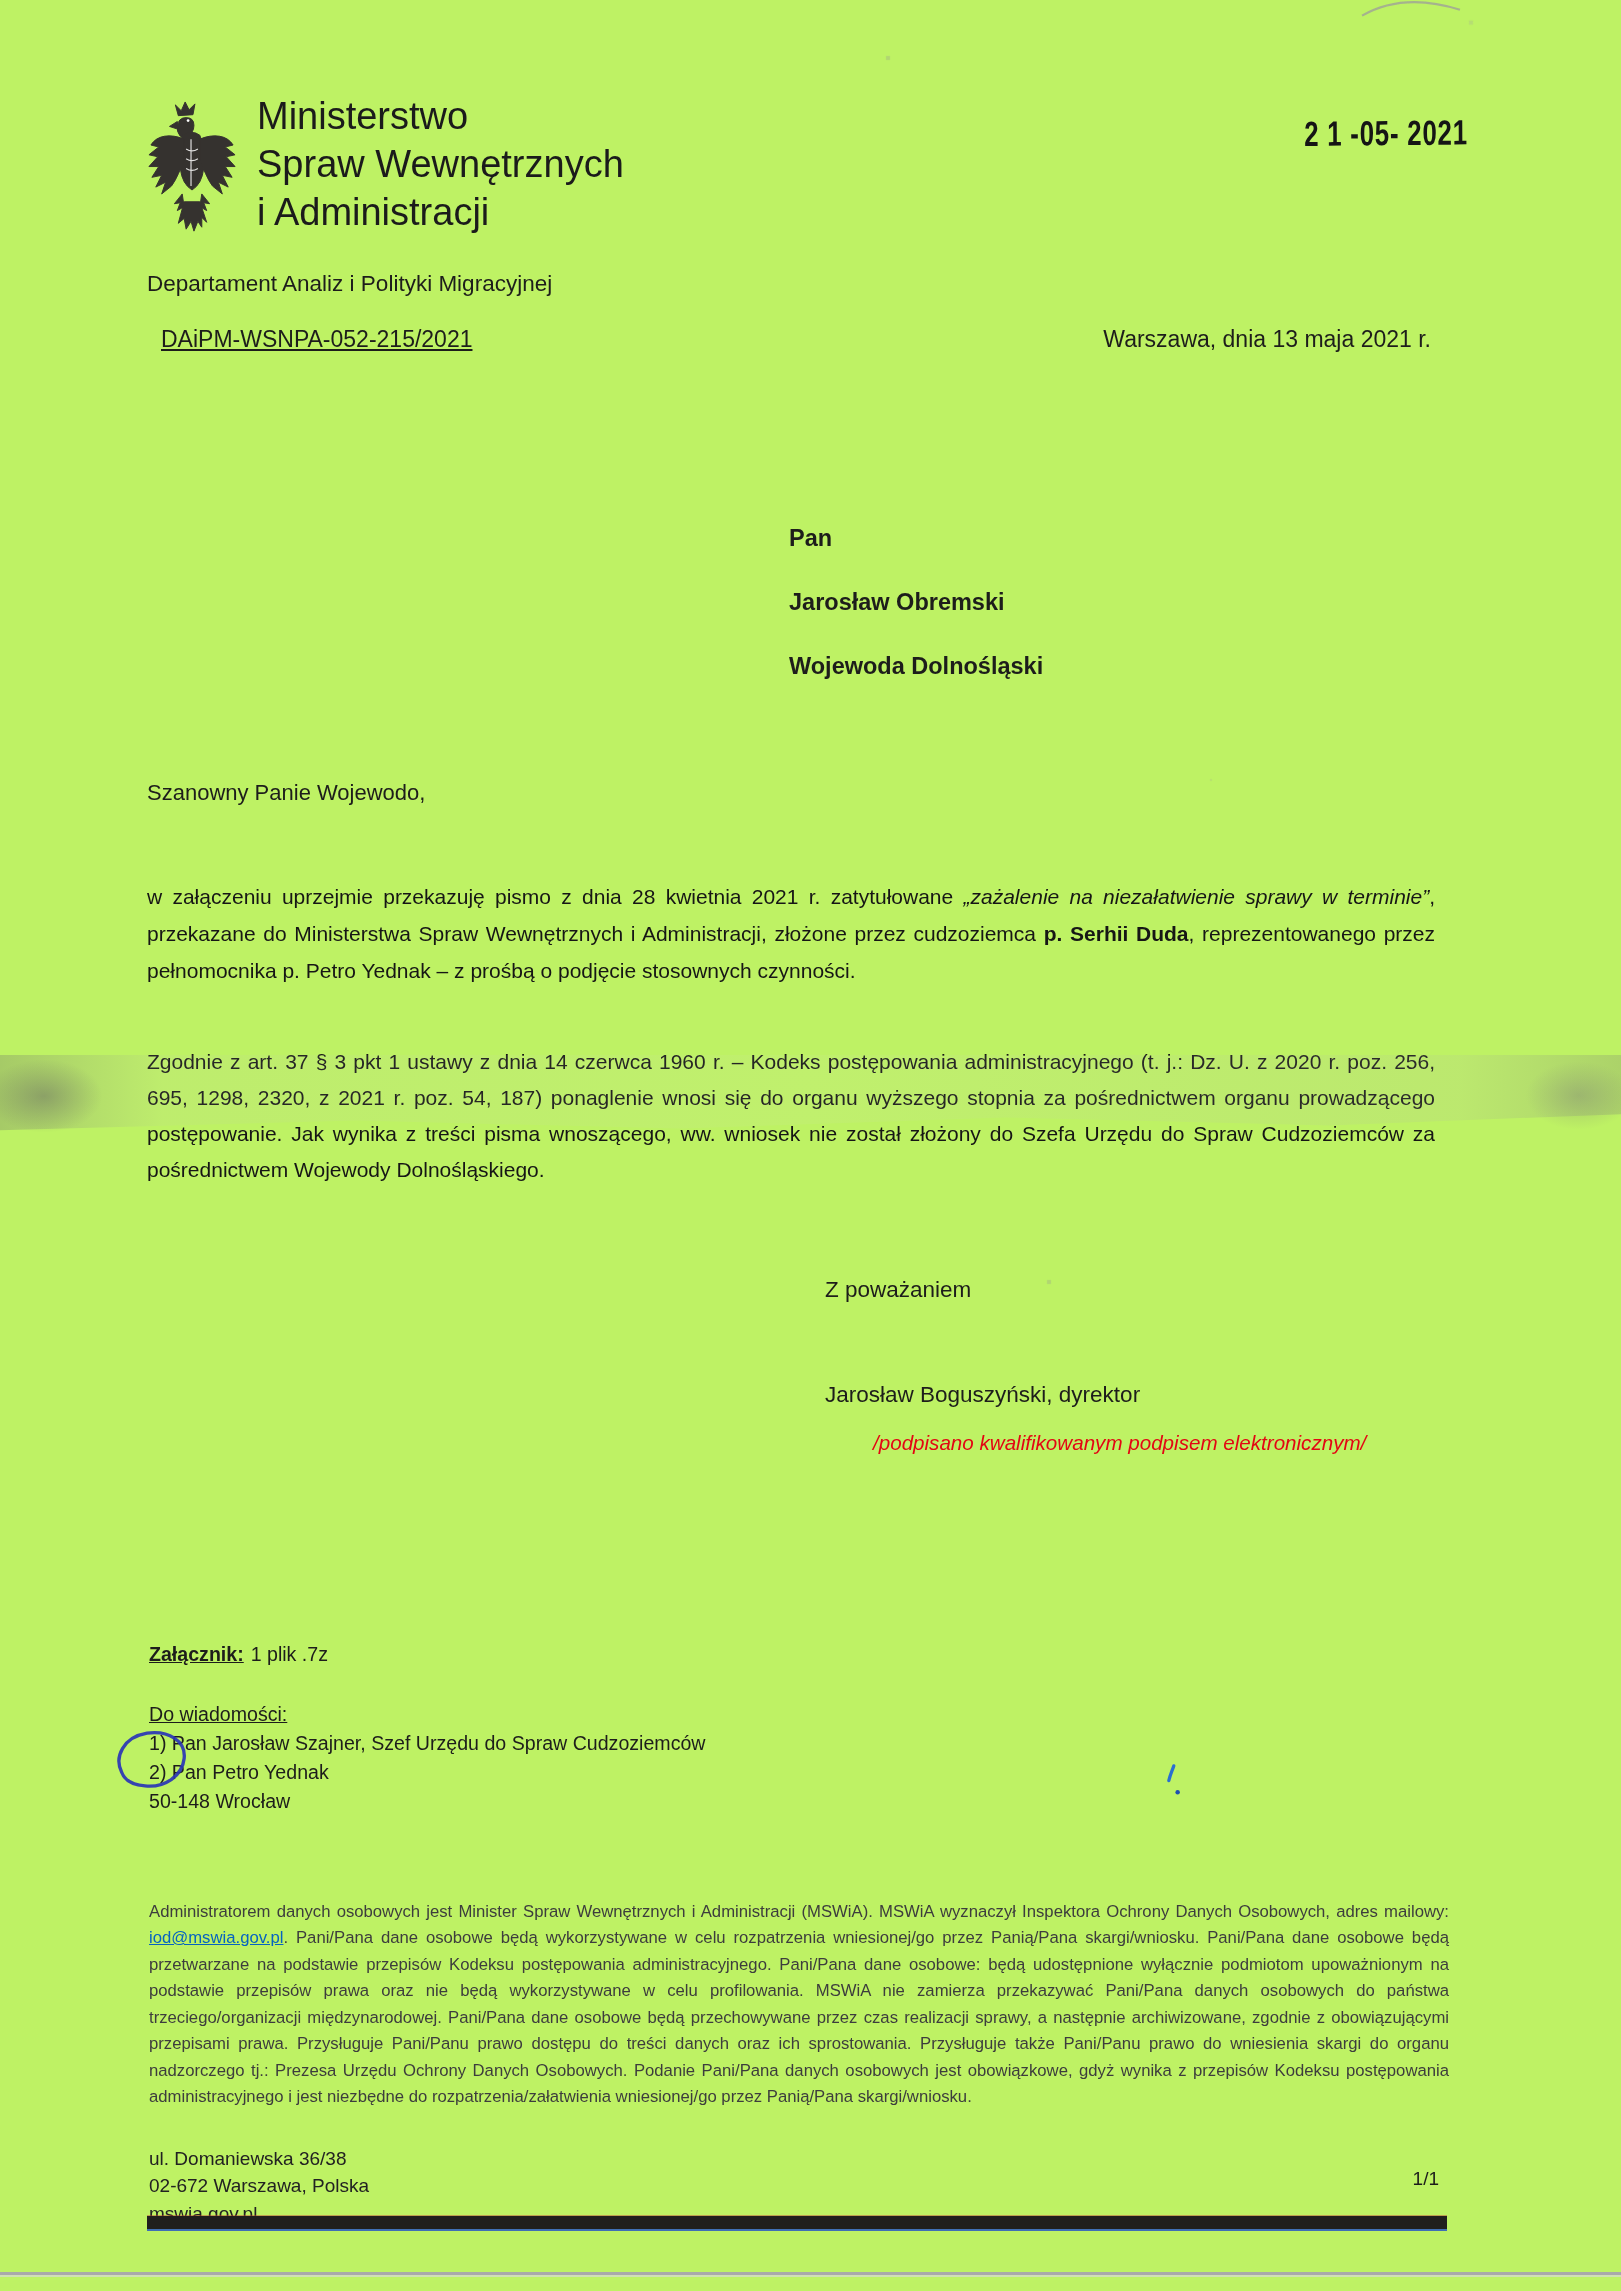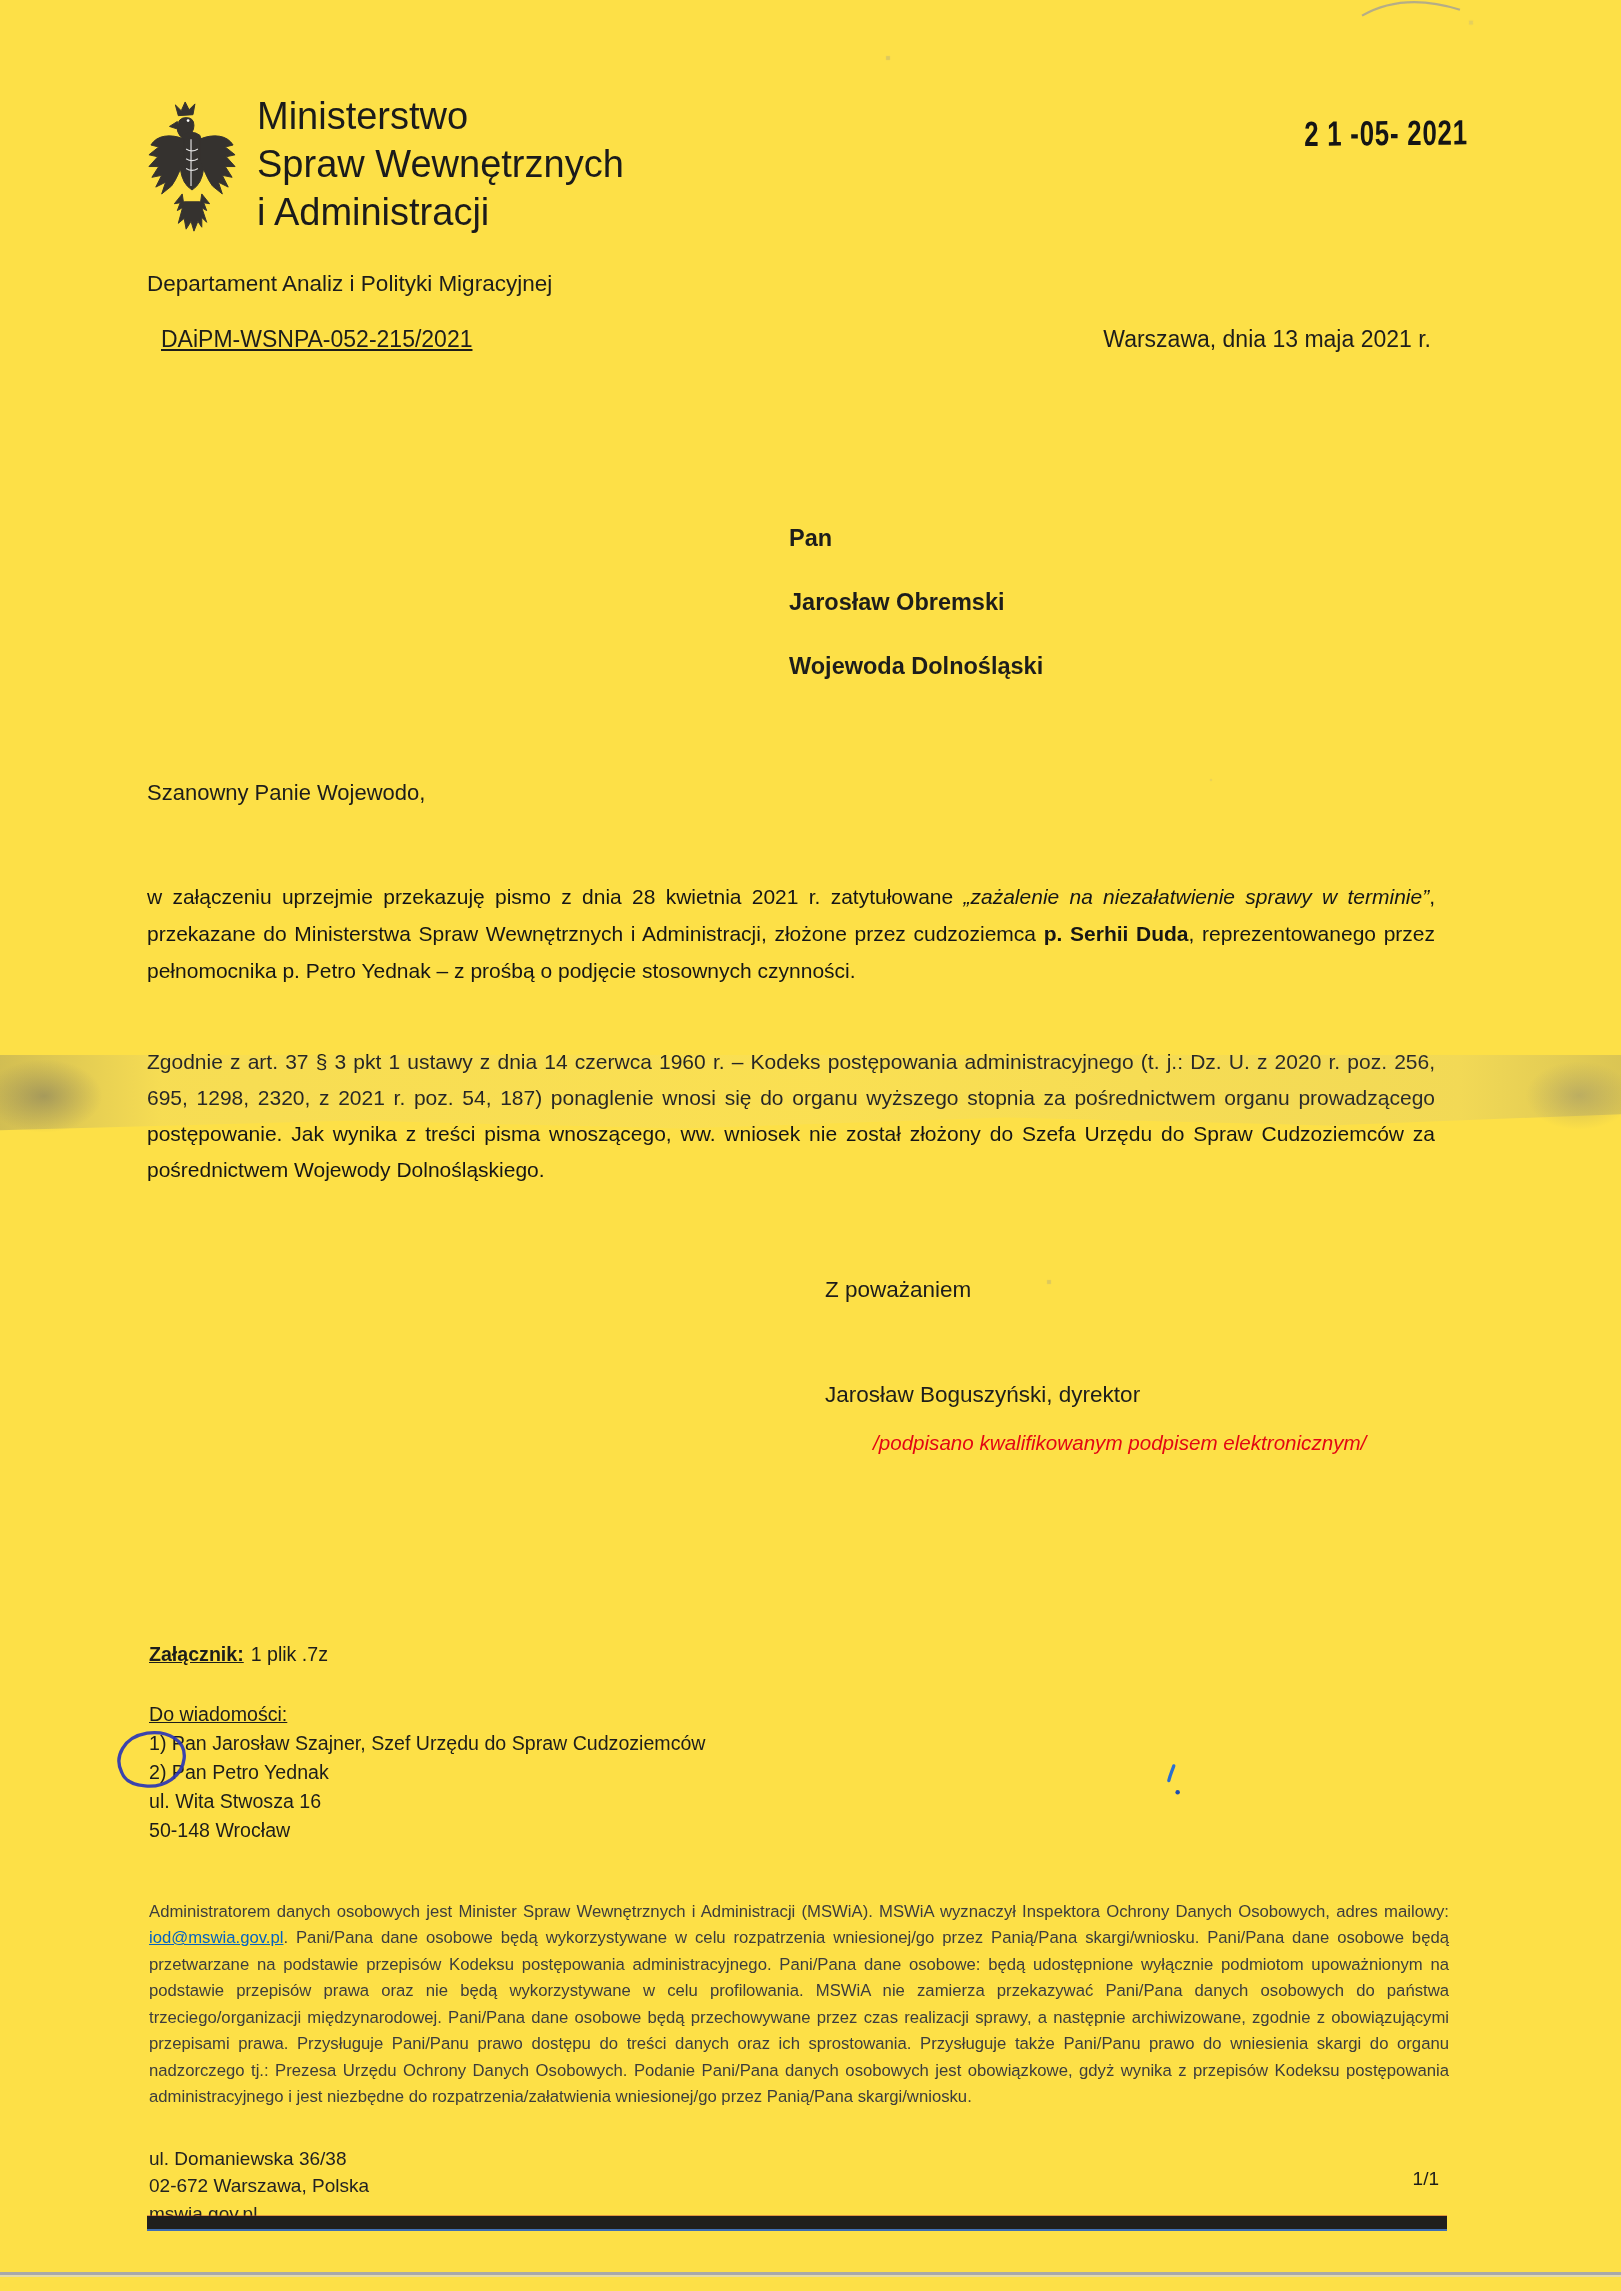--- a/index.html
+++ b/index.html
@@ -1,17 +1,17 @@
 <!DOCTYPE html>
 <html lang="pl"><head>
 <meta charset="utf-8">
 <style>
   html,body{margin:0;padding:0;background:#e8e8e8;}
   .page{
-    position:relative; width:1621px; height:2292px; background:#fde047;
+    position:relative; width:1621px; height:2292px; background:#bef264;
     overflow:hidden; font-family:"Liberation Sans", sans-serif; color:#1d1d1b;
     margin:0 auto;
   }
   .abs{position:absolute;}
 
   
   .logo{left:145px; top:100px; width:94px; height:137px;}
   .ministry{left:257px; top:92px; font-size:38px; line-height:48px; color:#1b1b1b;}
   .department{left:147px; top:271px; font-size:22.5px;}
   .refline{left:161px; top:326px; font-size:23px;text-decoration:underline;}
@@ -133,21 +133,20 @@
   <div class="abs esig">/podpisano kwalifikowanym podpisem elektronicznym/</div>
 
   <div class="abs attachment">
     <span class="lbl">Załącznik:</span><span class="val">1 plik .7z</span>
   </div>
 
   <div class="abs cc">
     <div class="lbl">Do wiadomości:</div>
     <div>1) Pan Jarosław Szajner, Szef Urzędu do Spraw Cudzoziemców</div>
     <div>2) Pan Petro Yednak</div>
-    <div>ul. Wita Stwosza 16</div>
     <div>50-148 Wrocław</div>
   </div>
 
   <p class="abs privacy"><span>Administratorem danych osobowych jest Minister Spraw Wewnętrznych i Administracji (MSWiA). MSWiA wyznaczył Inspektora Ochrony Danych Osobowych, adres mailowy: </span><a>iod@mswia.gov.pl</a><span>. Pani/Pana dane osobowe będą wykorzystywane w celu rozpatrzenia wniesionej/go przez Panią/Pana skargi/wniosku. Pani/Pana dane osobowe będą przetwarzane na podstawie przepisów Kodeksu postępowania administracyjnego. Pani/Pana dane osobowe: będą udostępnione wyłącznie podmiotom upoważnionym na podstawie przepisów prawa oraz nie będą wykorzystywane w celu profilowania. MSWiA nie zamierza przekazywać Pani/Pana danych osobowych do państwa trzeciego/organizacji międzynarodowej. Pani/Pana dane osobowe będą przechowywane przez czas realizacji sprawy, a następnie archiwizowane, zgodnie z obowiązującymi przepisami prawa. Przysługuje Pani/Panu prawo dostępu do treści danych oraz ich sprostowania. Przysługuje także Pani/Panu prawo do wniesienia skargi do organu nadzorczego tj.: Prezesa Urzędu Ochrony Danych Osobowych. Podanie Pani/Pana danych osobowych jest obowiązkowe, gdyż wynika z przepisów Kodeksu postępowania administracyjnego i jest niezbędne do rozpatrzenia/załatwienia wniesionej/go przez Panią/Pana skargi/wniosku.</span></p>
 
   <div class="abs footer-address">
     <div>ul. Domaniewska 36/38</div>
     <div>02-672 Warszawa, Polska</div>
     <div>mswia.gov.pl</div>
   </div>

